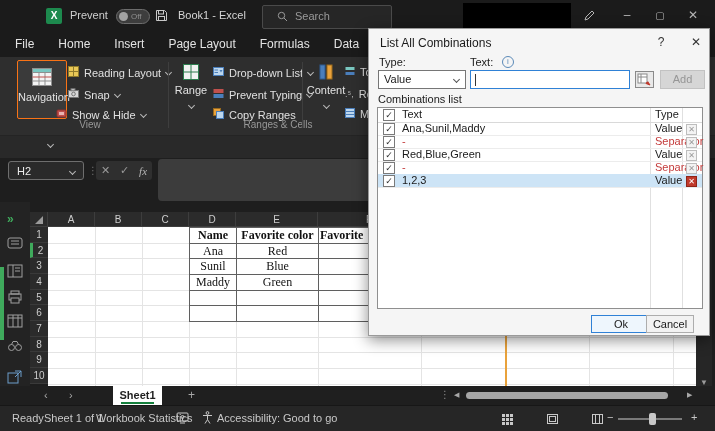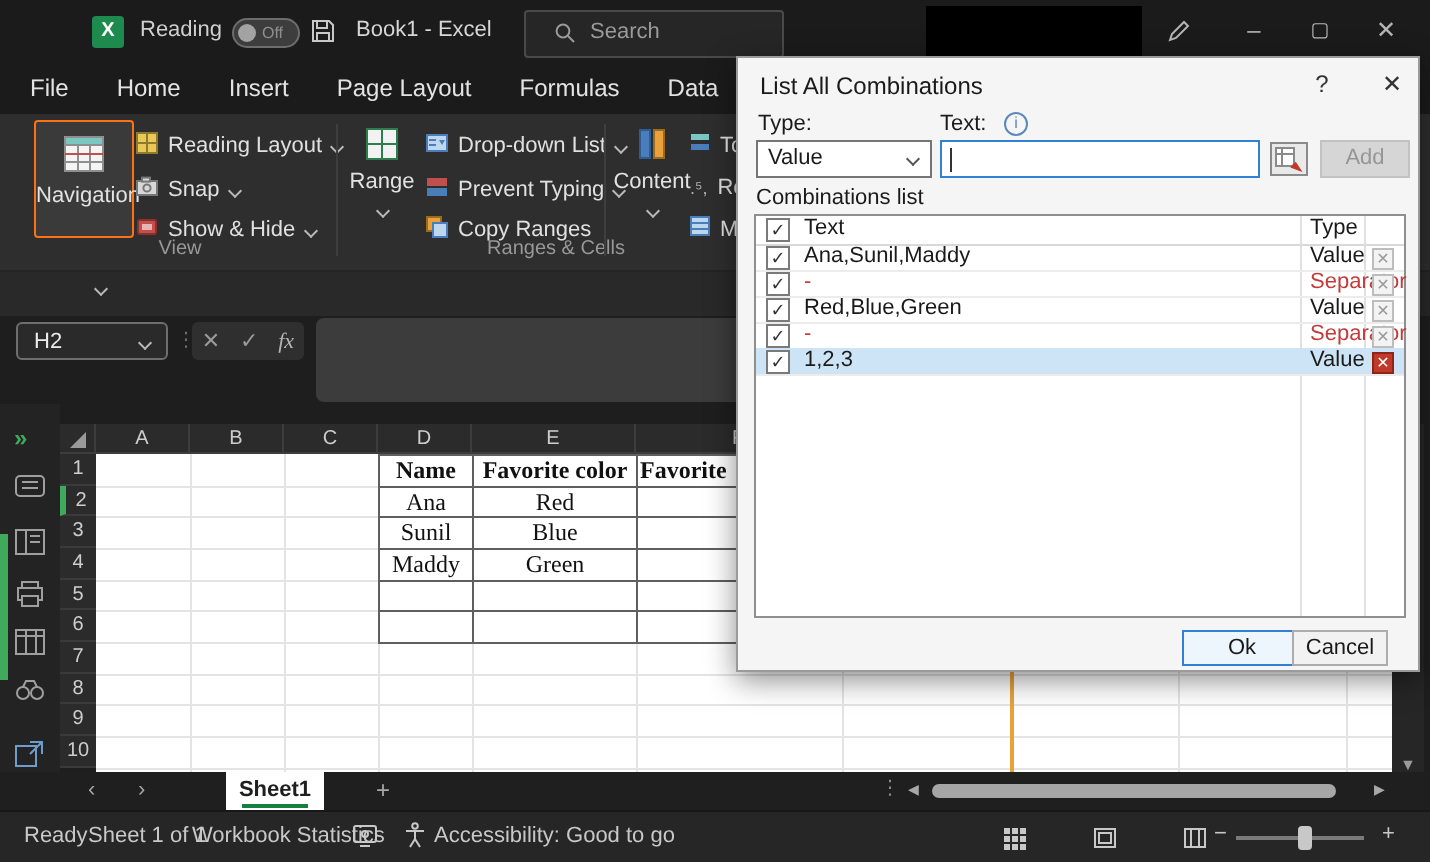--- a/index.html
+++ b/index.html
@@ -86,21 +86,21 @@
   .okbtn{left:222px;top:286px;width:60px;height:18px;background:#eef6fd;border:1px solid #2f81d6;box-sizing:border-box;text-align:center;line-height:16px;}
   .cancelbtn{left:277px;top:286px;width:48px;height:18px;background:#f2f2f2;border:1px solid #adadad;box-sizing:border-box;text-align:center;line-height:16px;}
 </style>
 </head>
 <body>
 
 <div id="app">
 
   <div class="abs titlebar">
     <div class="abs excel-icon">X</div>
-    <div class="abs txt" style="left:70px;top:9px;">Reading</div>
+    <div class="abs txt" style="left:70px;top:9px;">Prevent</div>
     <div class="abs toggle">
       <div class="abs knob"></div>
       <div class="abs toggle-label">Off</div>
     </div>
     <span class="abs ic" style="left:155px;top:9px;">
       <svg width="13" height="13" viewBox="0 0 13 13">
           <path d="M1.5 1.5 h8 l2 2 v8 h-10 z" fill="none" stroke="#c8c8c8"></path>
           <rect x="3.5" y="1.5" width="5" height="3.5" fill="none" stroke="#c8c8c8"></rect>
           <rect x="3.5" y="7.5" width="6" height="4" fill="none" stroke="#c8c8c8"></rect>
         </svg>
@@ -164,21 +164,21 @@
     </div>
     <div class="abs smallitem" style="left:68px;top:31px;">
       <span class="ic"><svg width="11" height="11" viewBox="0 0 11 11">
             <rect x="0.5" y="2.5" width="10" height="7" fill="#d7d7d7" stroke="#777"></rect>
             <circle cx="5.5" cy="6" r="1.8" fill="none" stroke="#777"></circle>
             <rect x="3" y="0.8" width="4" height="2" fill="#d7d7d7" stroke="#777"></rect>
           </svg></span>
       <span>Snap</span>
       <span class="chv"></span>
     </div>
-    <div class="abs smallitem" style="left:68px;top:51px;">
+    <div class="abs smallitem" style="left:56px;top:51px;">
       <span class="ic"><svg width="11" height="11" viewBox="0 0 11 11">
             <rect x="1" y="2" width="9" height="7" rx="1" fill="#c0504d" stroke="#8f2f2c"></rect>
             <rect x="3" y="4" width="5" height="3" fill="#e8b3b1"></rect>
           </svg></span>
       <span>Show &amp; Hide</span>
       <span class="chv"></span>
     </div>
     <div class="abs grplabel" style="left:60px;top:62px;width:60px;">View</div>
     <div class="abs vsep" style="left:168px;top:5px;height:66px;"></div>
 

